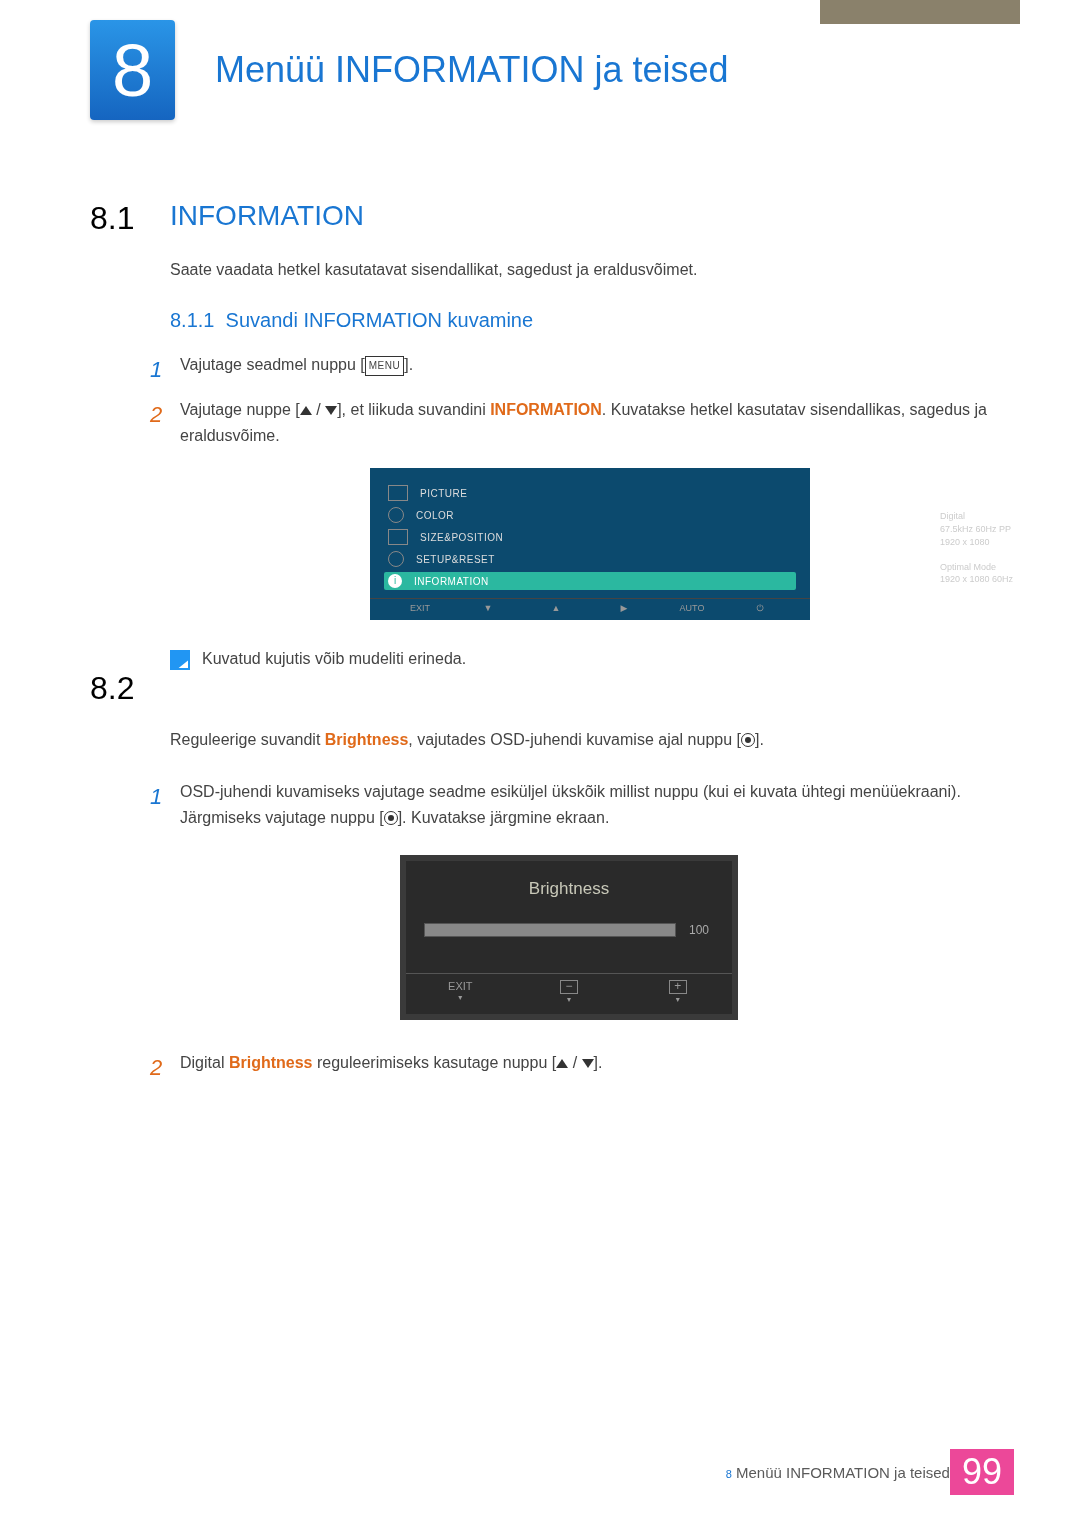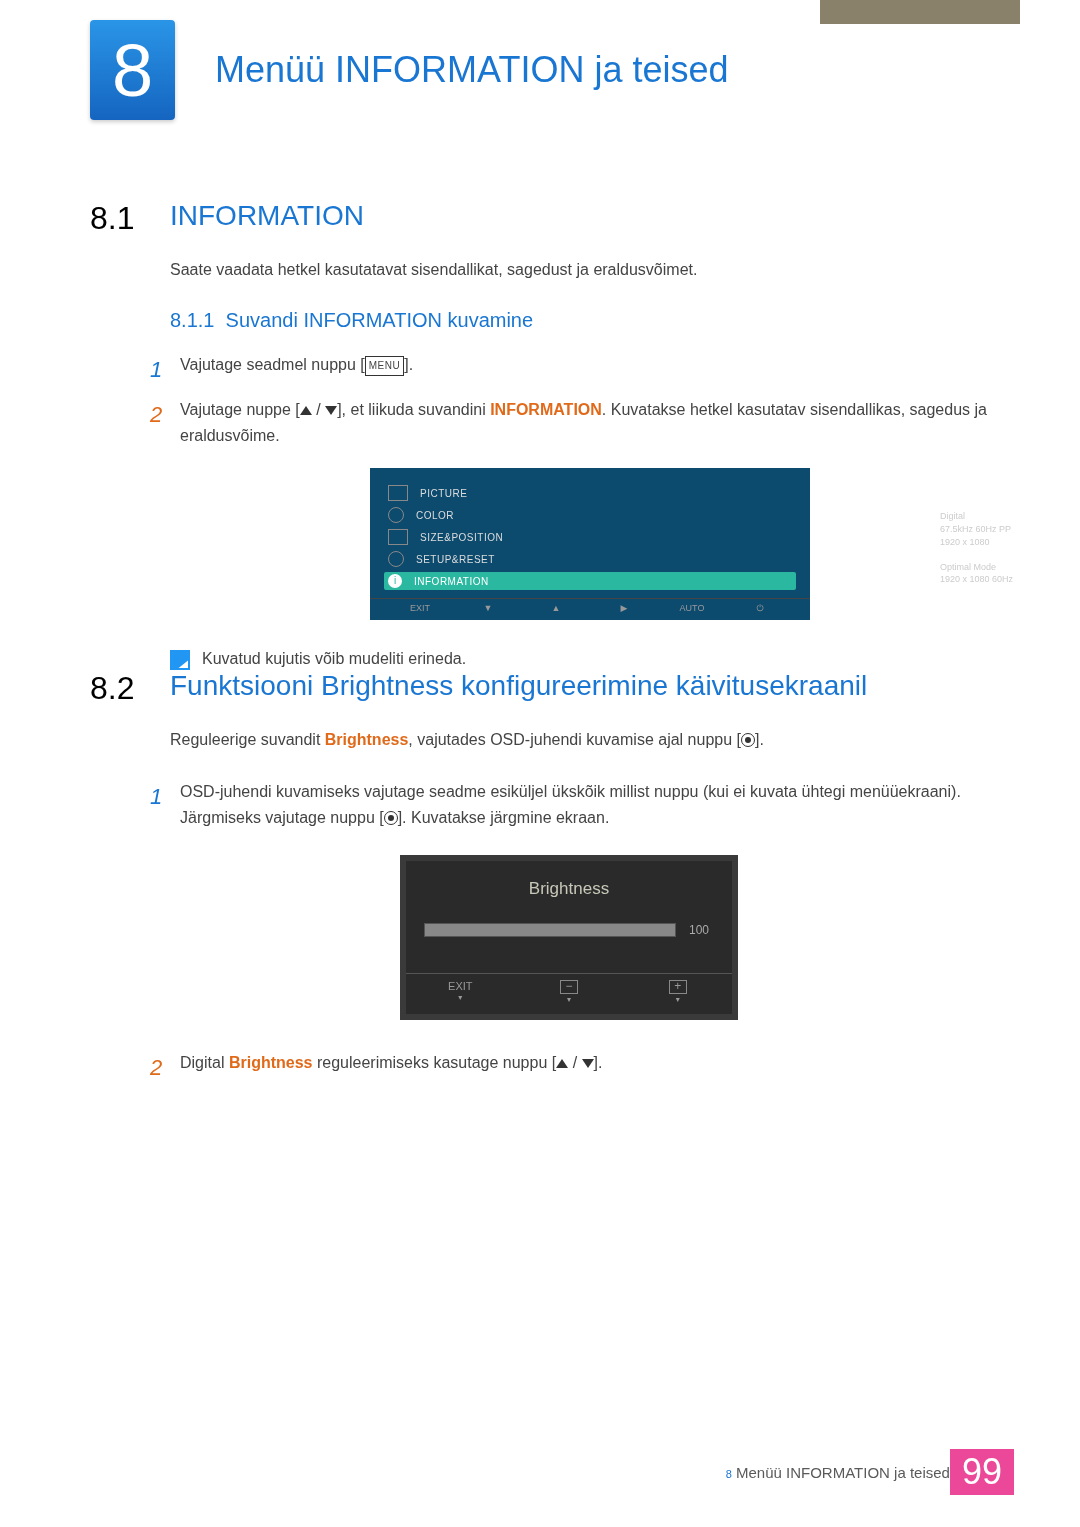--- a/index.html
+++ b/index.html
@@ -381,21 +381,20 @@
       </div>
     </div>
 
     <div class="note-row">
       <div class="note-icon"></div>
       <div>Kuvatud kujutis võib mudeliti erineda.</div>
     </div>
 
     <div class="sec">
       <div class="sec-number">8.2</div>
-      <div class="sec-title">Funktsiooni Brightness konfigureerimine käivitusekraanil</div>
     </div>
 
     <div class="body-text mt-24">
       <span>Reguleerige suvandit </span><span class="keyword-red">Brightness</span><span>, vajutades OSD-juhendi kuvamise ajal nuppu [</span><span class="circle-btn"></span><span>].</span>
     </div>
 
     <div class="step">
       <div class="step-num-blue">1</div>
       <div class="step-text">
         <span>OSD-juhendi kuvamiseks vajutage seadme esiküljel ükskõik millist nuppu (kui ei kuvata ühtegi menüüekraani). Järgmiseks vajutage nuppu [</span><span class="circle-btn"></span><span>]. Kuvatakse järgmine ekraan.</span>

